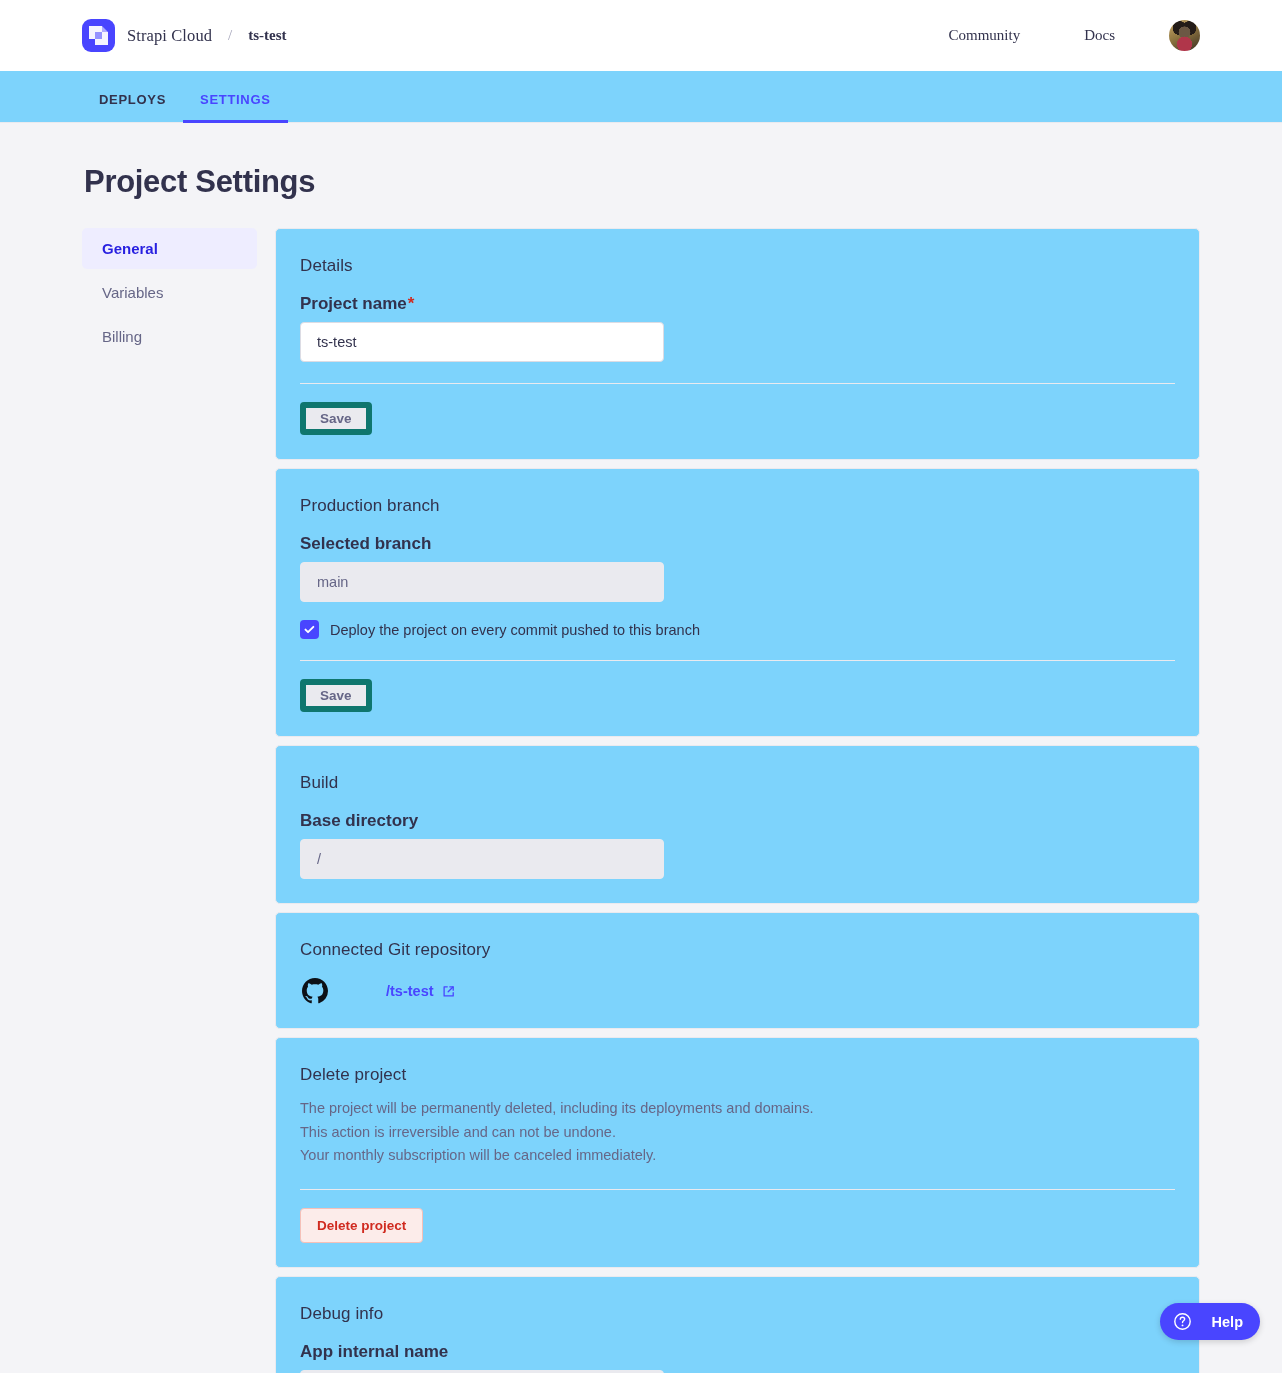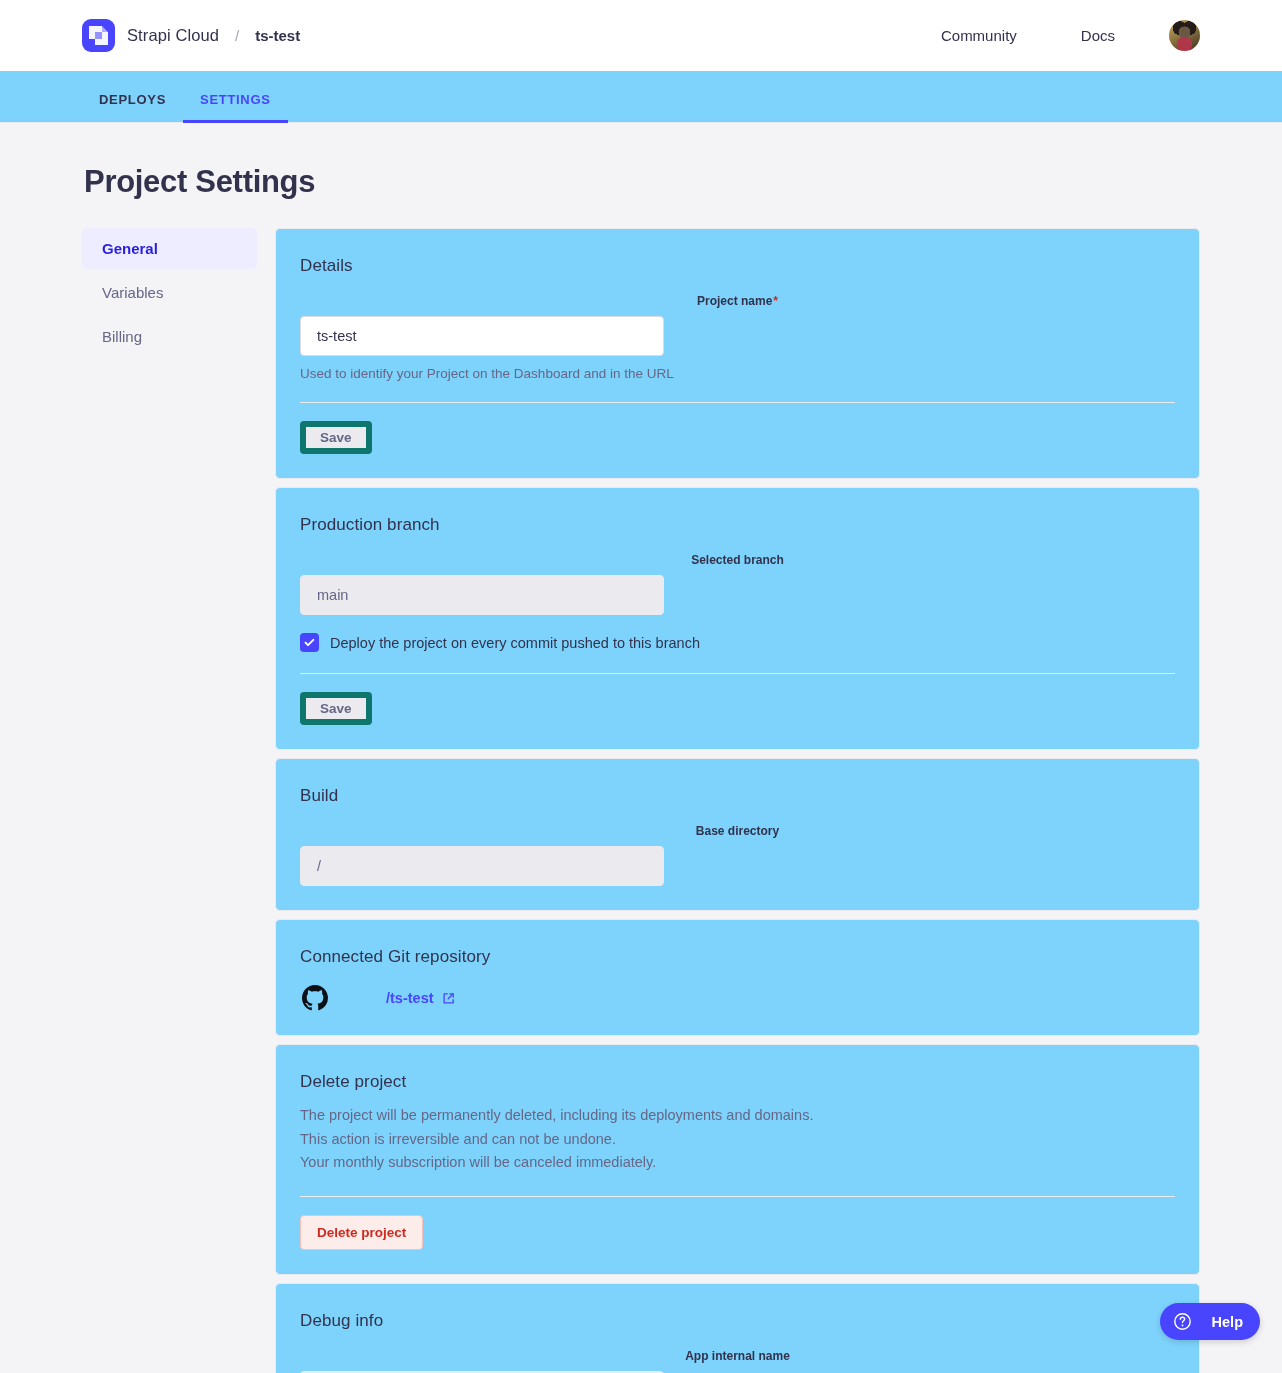--- a/index.html
+++ b/index.html
@@ -11,20 +11,21 @@
     -webkit-font-smoothing: antialiased;
   }
 
   
   .topbar {
     height: 71px;
     background: #ffffff;
     display: flex;
     align-items: center;
     padding: 0 82px 0 82px;
+    font-family: Liberation Serif, serif;
   }
   .brand { display: flex; align-items: center; gap: 12px; }
   .logo-mark {
     width: 33px; height: 33px;
     border-radius: 9px;
     background: #4945ff;
     position: relative;
     flex: none;
   }
   .logo-mark svg { position: absolute; left: 7px; top: 7px; }
@@ -133,26 +134,25 @@
     padding: 27px 24px 24px 24px;
   }
   .card-title {
     font-size: 17px;
     color: #32324d;
     font-weight: normal;
     letter-spacing: .1px;
     margin-bottom: 18px;
   }
   .field-label {
-    font-size: 12px;
+    font-size: 17px;
     font-weight: bold;
     color: #32324d;
     margin-bottom: 8px;
     display: block;
-    text-align: center;
   }
   .req { color: #d02b20; margin-left: 1px; }
   .text-input {
     width: 364px;
     height: 40px;
     border: 1px solid #dcdce4;
     border-radius: 4px;
     background: #ffffff;
     font-family: "Liberation Sans", sans-serif;
     font-size: 14.5px;
@@ -310,21 +310,20 @@
     </nav>
 
     <div class="cards">
 
       <section class="card">
         <h2 class="card-title">Details</h2>
         <label class="field-label">
           <span>Project name</span><span class="req">*</span>
         </label>
         <div class="text-input" placeholder="Project name">ts-test</div>
-        <div class="hint">Used to identify your Project on the Dashboard and in the URL</div>
         <div class="divider"></div>
         <button class="btn-save">Save</button>
       </section>
 
       <section class="card">
         <h2 class="card-title">Production branch</h2>
         <label class="field-label">Selected branch</label>
         <div class="text-input disabled">main</div>
         <div class="checkrow">
           <div class="checkbox">

